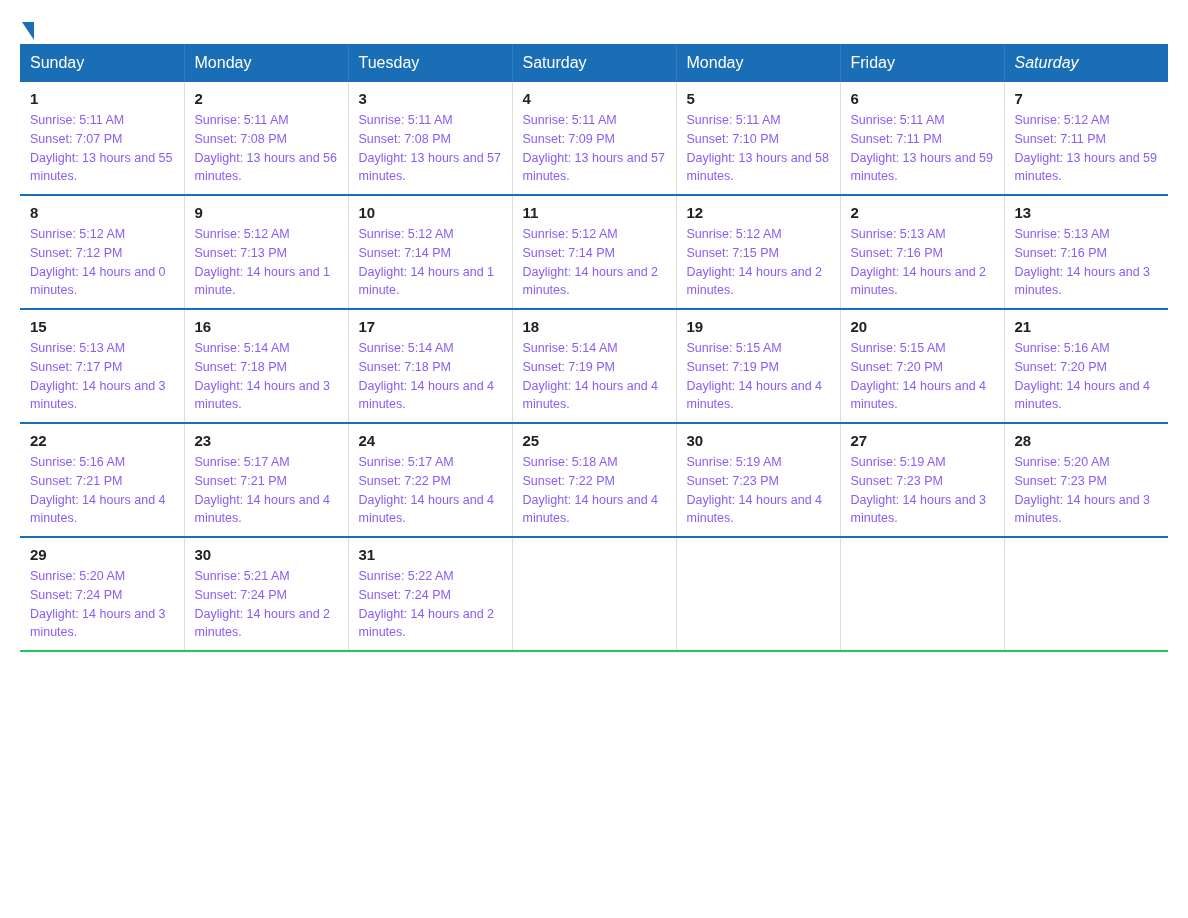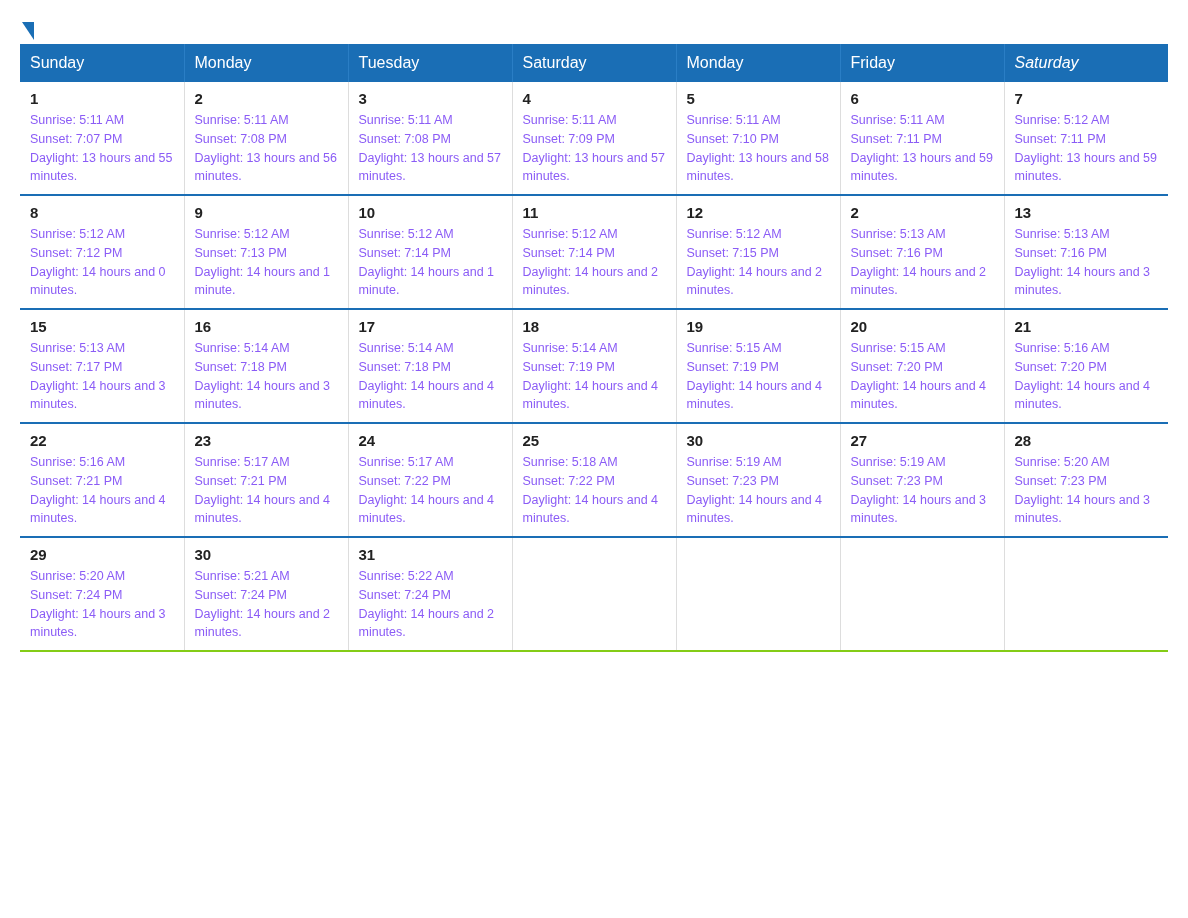--- a/index.html
+++ b/index.html
@@ -96,21 +96,21 @@
       font-weight: bold;
       color: #222;
       display: block;
       margin-bottom: 4px;
     }
     .day-info {
       font-size: 12.5px;
       line-height: 1.5;
       color: #8b5cf6;
     }
-    tbody tr:last-child { border-bottom: 2px solid #84cc16; }
+    tbody tr:last-child { border-bottom: 2px solid #22c55e; }
   </style>
 </head>
 <body>
 
 <div class="header">
   <div class="logo">
     <div class="logo-text">
       <span class="logo-general"></span>
         <span class="logo-triangle"></span>
     </div>

